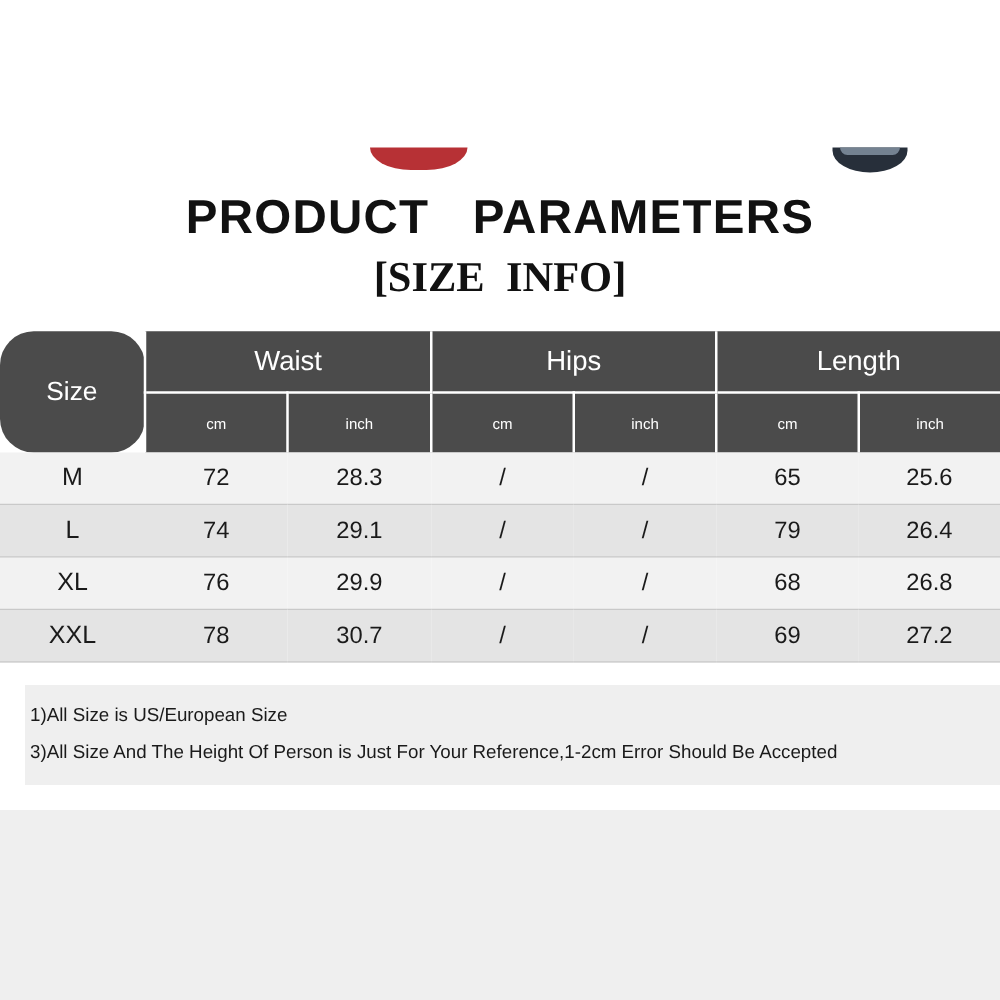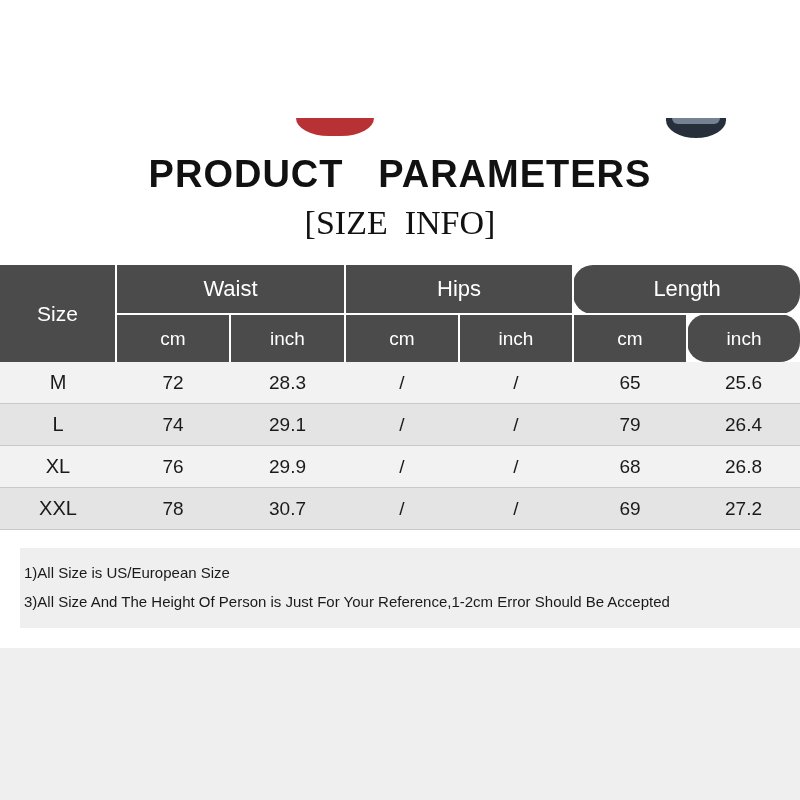--- a/index.html
+++ b/index.html
@@ -70,21 +70,21 @@
     font-size: 38px;
     font-weight: bold;
     color: #111111;
     letter-spacing: 1px;
     line-height: 44px;
     white-space: pre;
   }
   .title-sub {
     font-family: "Liberation Serif", serif;
     font-size: 34px;
-    font-weight: normal;
+    font-weight: bold;
     color: #111111;
     line-height: 42px;
     margin-top: 6px;
     white-space: pre;
   }
 
   
   .table-area {
     position: absolute;
     left: 0;
@@ -106,33 +106,34 @@
     background: #4b4b4b;
     color: #ffffff;
     font-size: 22px;
     text-align: center;
     vertical-align: middle;
     border-right: 2px solid #ffffff;
   }
   .hdr-row td.size-cell {
     background: #4b4b4b;
     font-size: 21px;
+    border-radius: 27px;
   }
   .sub-row td {
     height: 47px;
     background: #4b4b4b;
     color: #ffffff;
-    font-size: 19px;
+    font-size: 12px;
     text-align: center;
     vertical-align: middle;
     border-right: 2px solid #ffffff;
     border-top: 2px solid #ffffff;
   }
   .hdr-row td:last-child,
-  .sub-row td:last-child { border-right: none; border-radius: 20px; }
+  .sub-row td:last-child { border-right: none; }
 
   .data-row td {
     height: 41px;
     font-size: 19px;
     color: #1a1a1a;
     text-align: center;
     vertical-align: middle;
     border-bottom: 1px solid #c9c9c9;
   }
   .data-row td.size-col {

